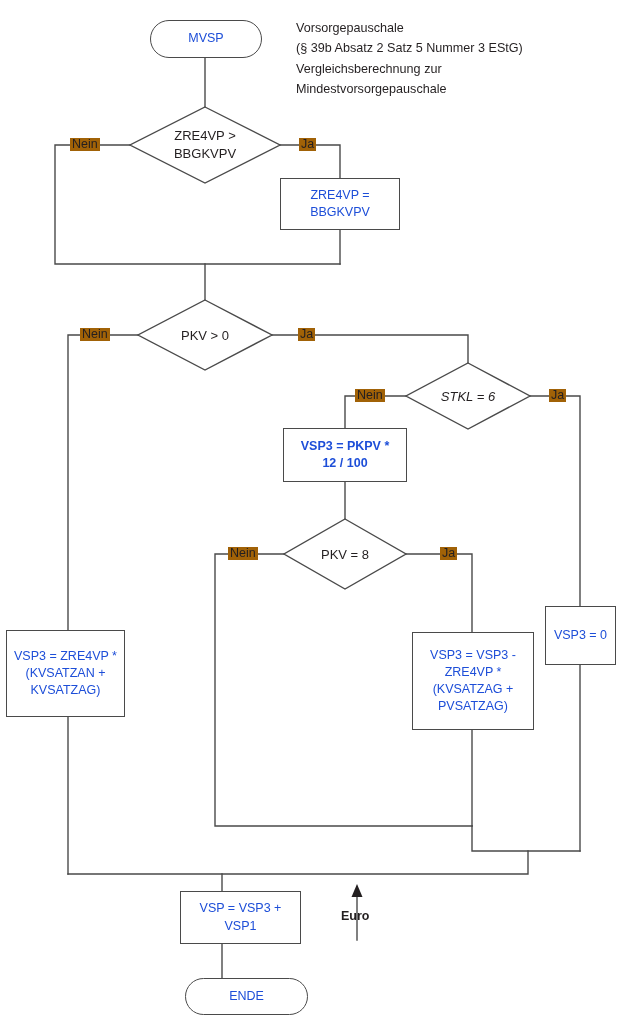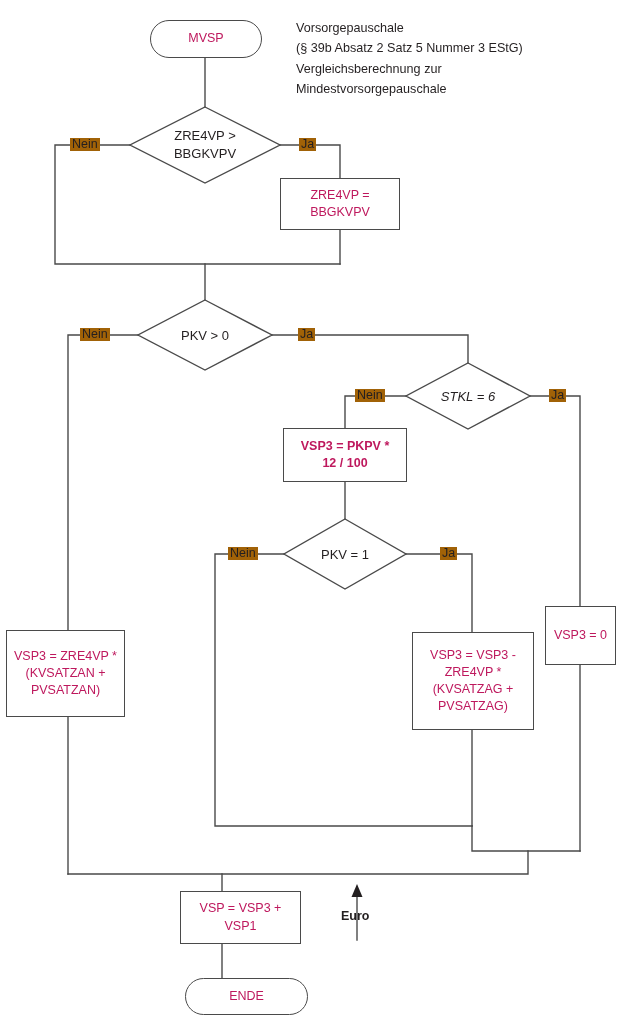--- a/index.html
+++ b/index.html
@@ -28,21 +28,21 @@
   }
   .node {
     position: absolute;
     box-sizing: border-box;
     display: flex;
     align-items: center;
     justify-content: center;
     text-align: center;
     line-height: 1.38;
     font-size: 12.5px;
-    color: #be185d;
+    color: #1d4ed8;
     z-index: 3;
   }
   .proc {
     background: #ffffff;
     border: 1.3px solid #4a4a4a;
   }
   .term {
     background: #ffffff;
     border: 1.3px solid #4a4a4a;
     border-radius: 999px;
@@ -158,25 +158,25 @@
   <div class="node proc" style="left:280px; top:178px; width:120px; height:52px; white-space:pre-line;">ZRE4VP =
 BBGKVPV</div>
 
   <div class="decision-label" style="left:157px; top:326px; width:96px; height:20px;">PKV &gt; 0</div>
 
   <div class="decision-label" style="left:422px; top:387px; width:92px; height:20px;font-style:italic;">STKL = 6</div>
 
   <div class="node proc" style="left:283px; top:428px; width:124px; height:54px; white-space:pre-line;font-weight:bold;">VSP3 = PKPV *
 12 / 100</div>
 
-  <div class="decision-label" style="left:300px; top:545px; width:90px; height:20px;">PKV = 1</div>
+  <div class="decision-label" style="left:300px; top:545px; width:90px; height:20px;">PKV = 8</div>
 
   <div class="node proc" style="left:6px; top:630px; width:119px; height:87px; white-space:pre-line;">VSP3 = ZRE4VP *
 (KVSATZAN +
-PVSATZAN)</div>
+KVSATZAG)</div>
 
   <div class="node proc" style="left:412px; top:632px; width:122px; height:98px; white-space:pre-line;">VSP3 = VSP3 -
 ZRE4VP *
 (KVSATZAG +
 PVSATZAG)</div>
 
   <div class="node proc" style="left:545px; top:606px; width:71px; height:59px;">VSP3 = 0</div>
 
   <div class="node proc" style="left:180px; top:891px; width:121px; height:53px; white-space:pre-line;">VSP = VSP3 +
 VSP1</div>

